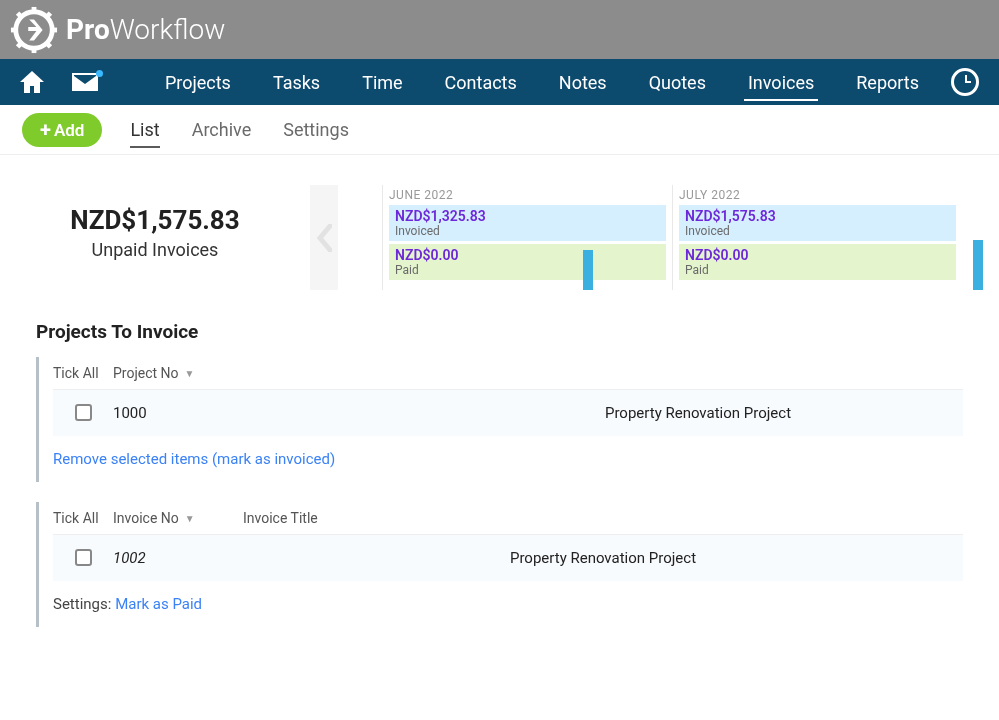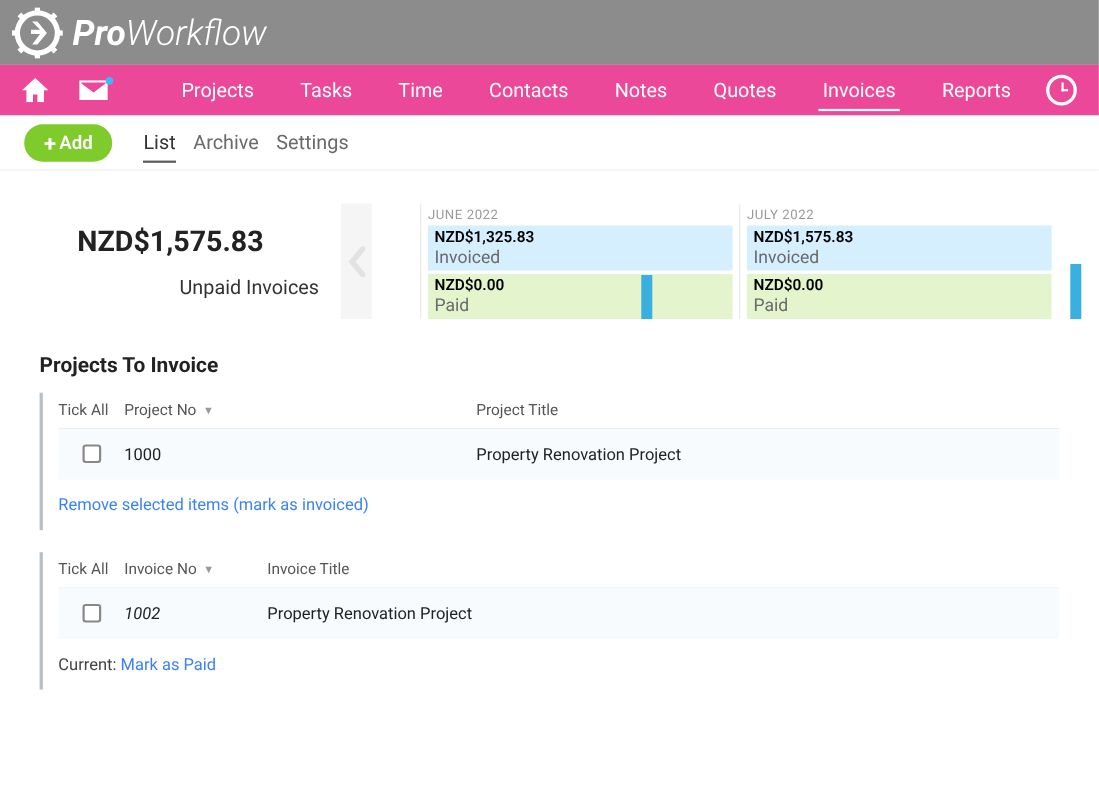--- a/index.html
+++ b/index.html
@@ -12,29 +12,28 @@
   display: flex;
   align-items: center;
   padding: 0 10px;
 }
 .logo-gear {
   width: 48px; height: 48px;
   margin-right: 8px;
 }
 .logo-text {
   color: #fff;
-  font-size: 32px;
+  font-size: 28px;
   font-weight: 300;
-  font-style: italic;
 }
 .logo-text strong { font-weight: 700; }
 
 
 .nav-bar {
-  background: #ec4899;
+  background: #0c4a6e;
   height: 46px;
   display: flex;
   align-items: center;
   padding: 0 20px;
   gap: 28px;
 }
 .nav-icon {
   color: #fff;
   position: relative;
   cursor: pointer;
@@ -131,21 +130,21 @@
   display: flex;
   padding: 30px 20px 10px 20px;
   gap: 20px;
 }
 .summary-left {
   flex: 0 0 270px;
   text-align: center;
   padding-top: 20px;
 }
 .summary-amount { font-size: 26px; font-weight: 700; color: #222; }
-.summary-label { font-size: 18px; color: #333; margin-top: 16px; text-align: right; }
+.summary-label { font-size: 18px; color: #333; margin-top: 4px; }
 
 .timeline {
   flex: 1;
   position: relative;
   display: flex;
   align-items: stretch;
   height: 105px;
   gap: 44px;
 }
 .timeline-arrow {
@@ -161,22 +160,22 @@
 .month-block {
   flex: 0 0 290px;
   border-left: 1px solid #e8e8e8;
   position: relative;
   padding: 3px 6px;
 }
 .month-label { font-size: 12px; color: #999; letter-spacing: 0.5px; margin-bottom: 3px; }
 .stat-box { padding: 3px 6px; margin-bottom: 3px; }
 .stat-box.invoiced { background: #d6efff; }
 .stat-box.paid { background: #e4f4cd; }
-.stat-amt { font-size: 14px; font-weight: 600; color: #000000; }
-.stat-lbl { font-size: 16px; color: #6a6a6a; }
+.stat-amt { font-size: 14px; font-weight: 600; color: #6d28d9; }
+.stat-lbl { font-size: 12px; color: #6a6a6a; }
 .month-bar {
   position: absolute;
   bottom: 0;
   width: 10px;
   background: #39b0e0;
 }
 .timeline-rest {
   flex: 1;
   display: flex;
   border-left: 1px solid #e8e8e8;
@@ -208,20 +207,21 @@
 }
 .col-tick { width: 60px; }
 .col-no { width: 320px; display:flex; align-items:center; gap:6px; }
 .col-title { flex: 1; }
 .trow {
   display: flex;
   padding: 14px 0;
   font-size: 15px;
   color: #222;
   background: #f8fbfd;
+  text-align: center;
 }
 .trow .col-tick { display:flex; justify-content:center; }
 .checkbox {
   width: 17px; height: 17px;
   border: 2px solid #888;
   border-radius: 3px;
   background: #fff;
   cursor: pointer;
 }
 .action-row { padding: 14px 0; font-size: 15px; }
@@ -280,21 +280,21 @@
   <div class="nav-right">
     <div class="clock-icon"></div>
   </div>
 </div>
 
 <div class="subnav">
   <button class="add-btn">
     <span style="font-size:20px;font-weight:700;line-height:1;">+</span>
     <span>Add</span>
   </button>
-  <div id="subnav-tabs" style="display:flex;gap:16px;">
+  <div id="subnav-tabs" style="display:flex;gap:32px;">
       <div class="tab active">List</div>
       <div class="tab">Archive</div>
       <div class="tab">Settings</div>
     </div>
 </div>
 
 <div class="summary-row">
   <div class="summary-left">
     <div class="summary-amount">NZD$1,575.83</div>
     <div class="summary-label">Unpaid Invoices</div>
@@ -344,21 +344,20 @@
 
 <div class="section">
   <div class="section-title">Projects To Invoice</div>
   <div class="table-wrap">
     <div class="thead">
       <div class="col-tick">Tick All</div>
       <div class="col-no">
         <span>Project No</span>
         <span class="sort-caret">▼</span>
       </div>
-      <div class="col-title">Project Title</div>
     </div>
     <div id="projects-rows">
         <div class="trow">
           <div class="col-tick">
             <div class="checkbox"></div>
           </div>
           <div class="col-no">1000</div>
           <div class="col-title">Property Renovation Project</div>
         </div>
       </div>
@@ -381,17 +380,17 @@
     <div id="invoices-rows">
         <div class="trow">
           <div class="col-tick">
             <div class="checkbox"></div>
           </div>
           <div class="col-no" style="width:130px;font-style:italic;">1002</div>
           <div class="col-title">Property Renovation Project</div>
         </div>
       </div>
     <div class="action-row">
-      <span class="selected-label">Current:</span>
+      <span class="selected-label">Settings:</span>
       <span class="link-orange">Mark as Paid</span>
     </div>
   </div>
 </div>
 
 </body></html>

